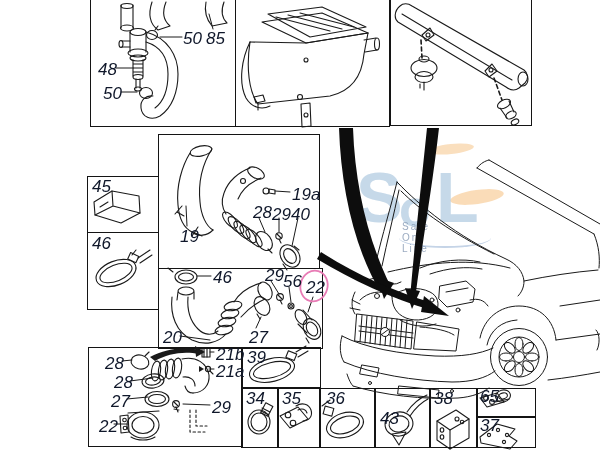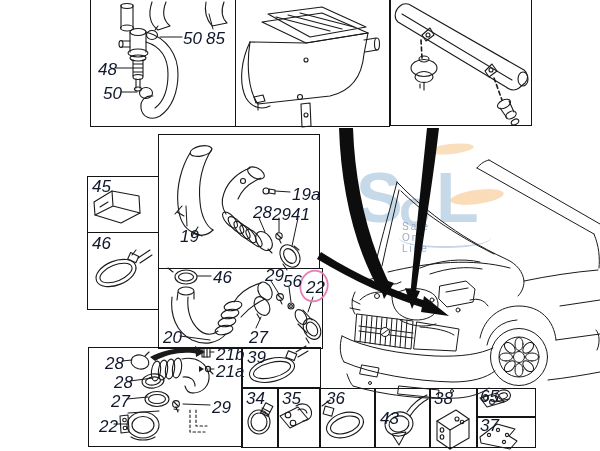--- a/index.html
+++ b/index.html
@@ -369,21 +369,21 @@
   <div class="lbl" style="left:183px;top:30px">50</div>
   <div class="lbl" style="left:206px;top:30px">85</div>
   <div class="lbl" style="left:98px;top:61px">48</div>
   <div class="lbl" style="left:103px;top:85px">50</div>
   <div class="lbl" style="left:92px;top:178px">45</div>
   <div class="lbl" style="left:92px;top:235px">46</div>
   <div class="lbl" style="left:180px;top:228px">19</div>
   <div class="lbl" style="left:292px;top:186px">19a</div>
   <div class="lbl" style="left:253px;top:204px">28</div>
   <div class="lbl" style="left:272px;top:206px">29</div>
-  <div class="lbl" style="left:291px;top:206px">41</div>
+  <div class="lbl" style="left:291px;top:206px">40</div>
   <div class="lbl" style="left:213px;top:269px">46</div>
   <div class="lbl" style="left:265px;top:267px">29</div>
   <div class="lbl" style="left:283px;top:273px">56</div>
   <div class="lbl" style="left:306px;top:279px">22</div>
   <div class="lbl" style="left:163px;top:329px">20</div>
   <div class="lbl" style="left:249px;top:329px">27</div>
   <div class="lbl" style="left:105px;top:355px">28</div>
   <div class="lbl" style="left:216px;top:346px">21b</div>
   <div class="lbl" style="left:216px;top:363px">21a</div>
   <div class="lbl" style="left:114px;top:374px">28</div>

